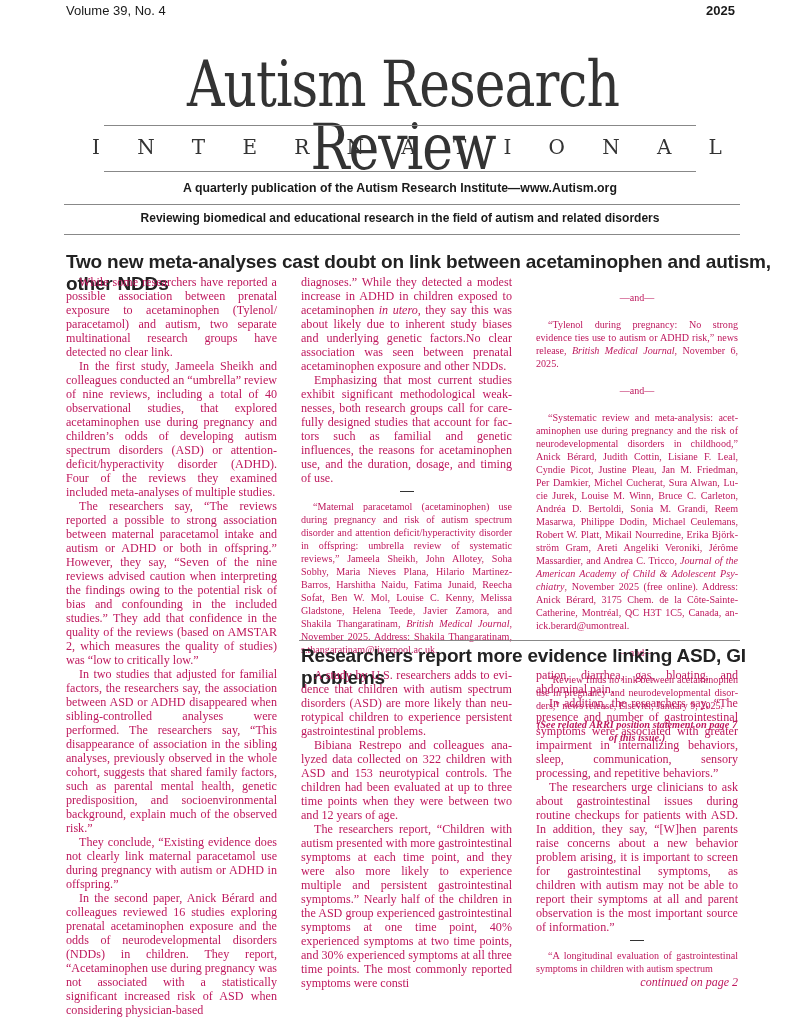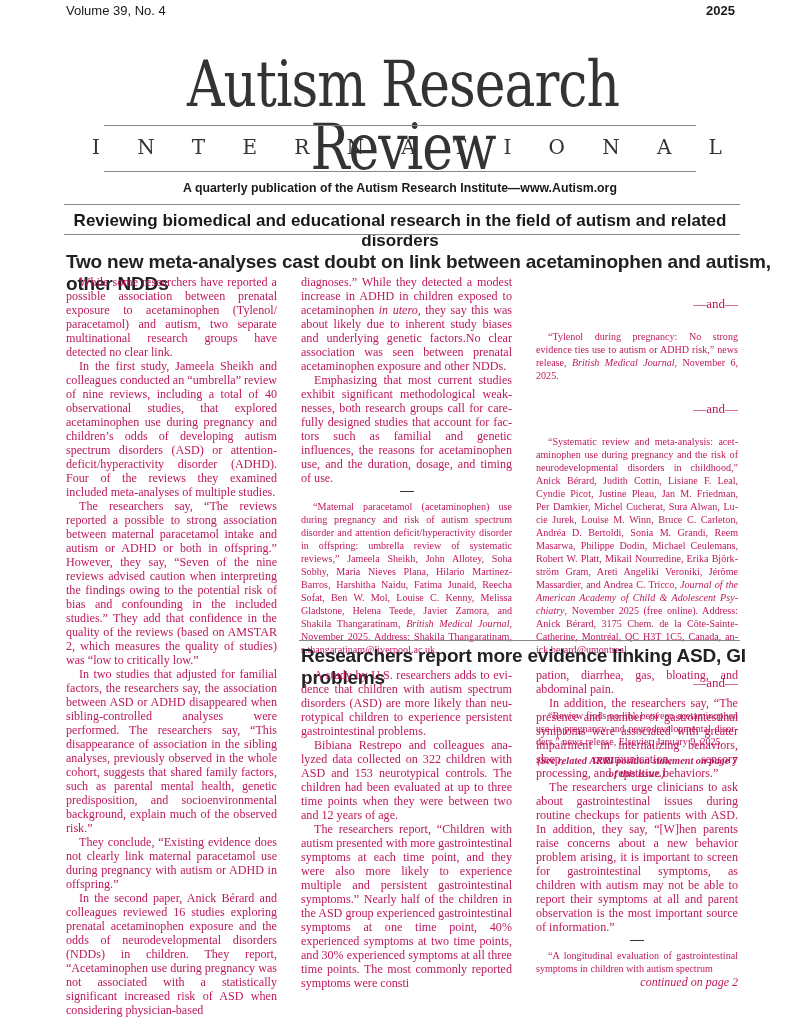--- a/index.html
+++ b/index.html
@@ -10,30 +10,30 @@
   #vol { left: 66px; top: 3px; font-size: 13px; }
   #year { right: 56px; top: 3px; font-size: 13px; font-weight: bold; }
 
   #masthead { left: 108px; top: 52px; width: 590px; text-align: center;
     font-family: "DejaVu Serif", serif; font-weight: 200; font-size: 52px; letter-spacing: -1px;
     color: #333; line-height: 1; transform: scaleY(1.22); transform-origin: top center; }
   .hr { position: absolute; height: 0; border-top: 1.5px solid #888; }
   #intl { left: 92px; top: 135px; width: 630px; display: flex; justify-content: space-between;
     font-family: "DejaVu Serif", serif; font-size: 20px; color: #333; font-weight: 300; }
   #tagline { left: 60px; top: 181px; width: 680px; text-align: center; font-size: 12.3px; font-weight: bold; }
-  #subtag { left: 60px; top: 211px; width: 680px; text-align: center; font-size: 17px; font-weight: bold; }
+  #subtag { left: 60px; top: 211px; width: 680px; text-align: center; font-size: 12px; font-weight: bold; }
 
   .headline { font-family: "Liberation Sans", sans-serif; font-weight: bold; font-size: 19px; color: #222; letter-spacing: -0.2px; }
   .col { position: absolute; font-family: "Liberation Serif", serif; font-size: 12.1px; line-height: 14px;
     text-align: justify; hyphens: manual; color: #be185d; }
   .col p { margin: 0; text-indent: 13px; }
   .col p.noind { text-indent: 0; }
   .ref { font-size: 10.1px; line-height: 13px; }
   .ref p { text-indent: 12px; }
-  .sep { text-align: right; font-size: 13px; margin: 20px 0; }
+  .sep { text-align: center; font-size: 10px; margin: 14px 0; }
   .dash { width: 14px; border-top: 1.5px solid #333; margin: 6px auto 8px; }
   .ital { font-style: italic; margin-top: 27px; }
   .note { font-style: italic; font-weight: bold; text-align: center; font-size: 10.3px; line-height: 13px; margin-top: 6px; }
   .cont { text-align: right; font-style: italic; font-size: 12px; }
 </style>
 </head>
 <body>
 
 <div id="vol" class="abs sans">Volume 39, No. 4</div>
 <div id="year" class="abs sans">2025</div>

